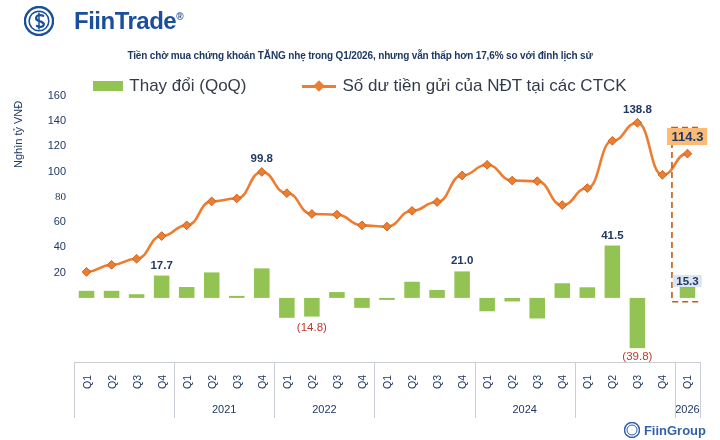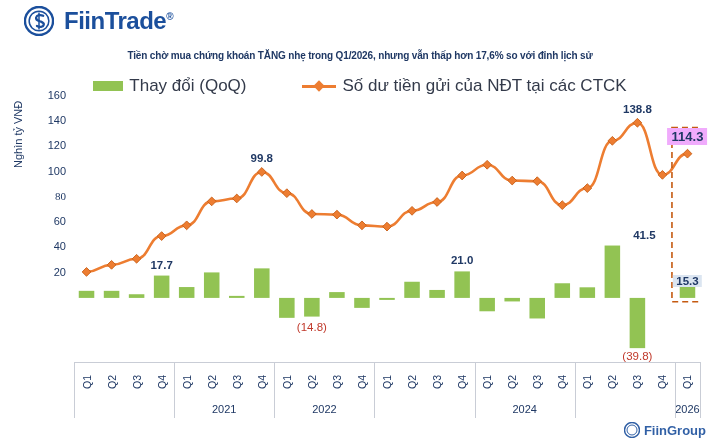--- a/index.html
+++ b/index.html
@@ -7,21 +7,21 @@
     width:720px;height:440px;
     background:#ffffff;
     font-family:"Liberation Sans","DejaVu Sans",sans-serif;
     color:#1f3864;
     overflow:hidden;
     position:relative;
   }
   
   #brand{
     position:absolute;left:24px;top:6px;
-    display:flex;align-items:center;gap:10px;
+    display:flex;align-items:center;gap:20px;
   }
   #brand .mark{width:30px;height:30px;flex:0 0 auto;}
   #brand .wordmark{
     font-size:24px;font-weight:bold;letter-spacing:-0.5px;
     color:#1b4f9c;line-height:1;position:relative;
   }
   #brand .wordmark .reg{
     font-size:10px;vertical-align:super;font-weight:bold;
   }
   
@@ -65,21 +65,21 @@
     position:absolute;left:30px;width:36px;text-align:right;
     font-size:11px;color:#1f3864;
   }
   svg#chart{position:absolute;left:0;top:0;}
   .dlabel{
     position:absolute;font-size:11.5px;font-weight:bold;color:#1f3864;
     white-space:nowrap;
   }
   .dlabel.neg{color:#c0392b;font-weight:normal;}
   .dlabel.hl{background:#dbe5f1;padding:0 3px;}
-  .dlabel.hl2{background:#f0abfc;padding:1px 4px;font-size:13px;}
+  .dlabel.hl2{background:#fdba74;padding:1px 4px;font-size:13px;}
   
   #xaxis{
     position:absolute;left:74px;top:362px;width:626px;height:56px;
   }
   #xaxis .axline{
     position:absolute;left:0;top:0;width:626px;height:1px;background:#c9cdd6;
   }
   .qcell{
     position:absolute;top:2px;height:34px;
     display:flex;align-items:flex-start;justify-content:center;
@@ -197,21 +197,21 @@
       <rect x="535.26" y="41.69761904761905" width="6.2" height="6.2" fill="#ed7d31" stroke="#c55a11" stroke-width="0.8" transform="rotate(45 538.36 44.79761904761905)"></rect>
       <rect x="560.3" y="23.652380952380938" width="6.2" height="6.2" fill="#ed7d31" stroke="#c55a11" stroke-width="0.8" transform="rotate(45 563.4 26.75238095238094)"></rect>
       <rect x="585.3399999999999" y="75.76904761904763" width="6.2" height="6.2" fill="#ed7d31" stroke="#c55a11" stroke-width="0.8" transform="rotate(45 588.4399999999999 78.86904761904762)"></rect>
       <rect x="610.38" y="54.569047619047616" width="6.2" height="6.2" fill="#ed7d31" stroke="#c55a11" stroke-width="0.8" transform="rotate(45 613.48 57.66904761904762)"></rect>
       <rect x="597.9552" y="31.547619047619047" width="31.049599999999998" height="174.14285714285717" fill="none" stroke="#c55a11" stroke-width="1.6" stroke-dasharray="6 4"></rect>
     </svg>
 <div class="dlabel" style="left: 87.64px; top: 162.569px; transform: translateX(-50%);">17.7</div>
     <div class="dlabel" style="left: 187.8px; top: 55.9667px; transform: translateX(-50%);">99.8</div>
     <div class="dlabel neg" style="left: 237.88px; top: 224.581px; transform: translateX(-50%);">(14.8)</div>
     <div class="dlabel" style="left: 388.12px; top: 158.405px; transform: translateX(-50%);">21.0</div>
-    <div class="dlabel" style="left: 538.36px; top: 132.536px; transform: translateX(-50%); margin-left: 32px;">41.5</div>
+    <div class="dlabel" style="left: 538.36px; top: 132.536px; transform: translateX(-50%);">41.5</div>
     <div class="dlabel" style="left: 563.4px; top: 6.75238px; transform: translateX(-50%);">138.8</div>
     <div class="dlabel neg" style="left: 563.4px; top: 254.129px; transform: translateX(-50%);">(39.8)</div>
     <div class="dlabel hl2" style="left: 613.48px; top: 31.669px; transform: translateX(-50%);">114.3</div>
     <div class="dlabel hl" style="left: 613.48px; top: 178.598px; transform: translateX(-50%);">15.3</div>
   </div>
 
 <div id="xaxis">
   <div class="axline"></div>
 <div class="qcell" style="left: 0px; width: 25.04px;">
       <span>Q1</span>

